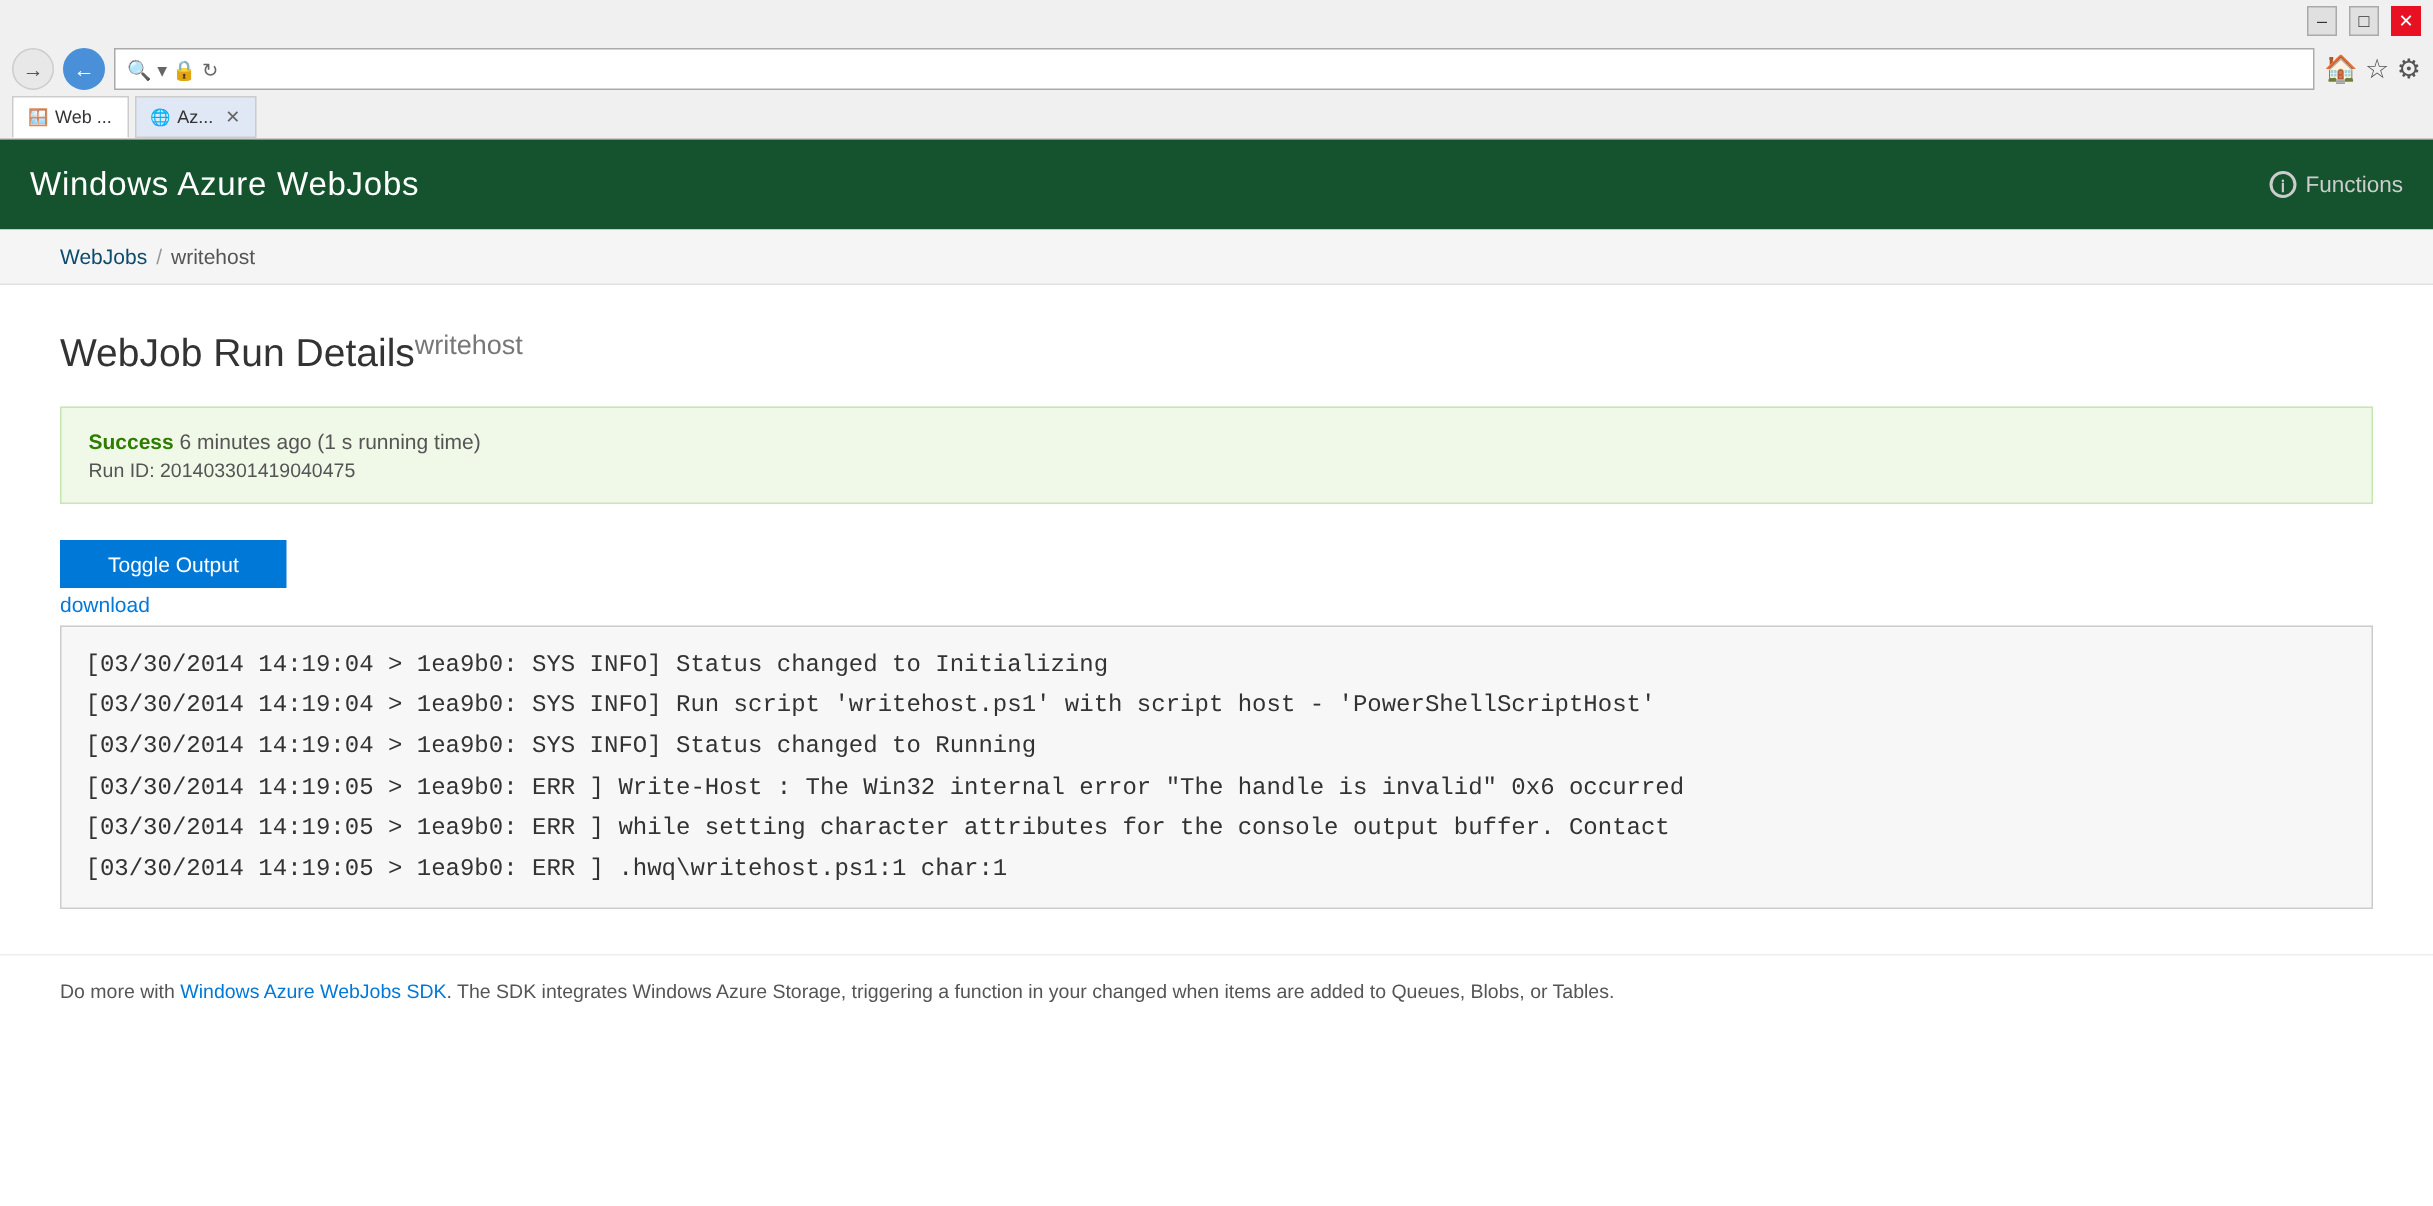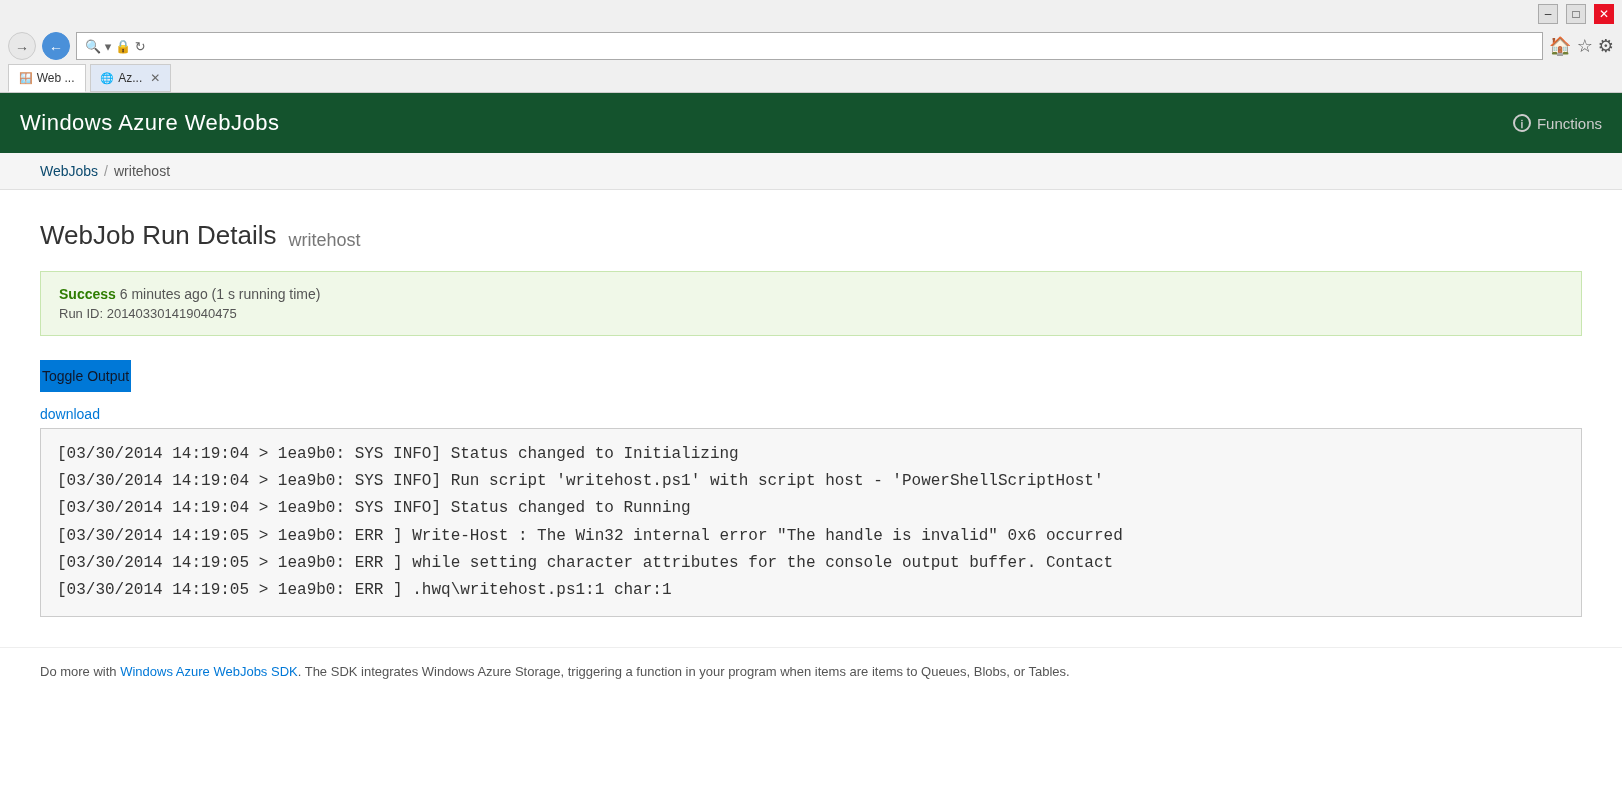--- a/index.html
+++ b/index.html
@@ -126,22 +126,21 @@
     .breadcrumb-link { color: #0c4a6e; text-decoration: none; cursor: pointer; }
     .breadcrumb-sep { color: #999; }
     .breadcrumb-current { color: #555; }
 
     
     .page-body {
       padding: 30px 40px 20px 40px;
     }
     .page-heading {
       display: flex;
-      align-items: flex-end;
-      gap: 12px;
+      align-items: flex-start;
       margin-bottom: 20px;
     }
     .page-heading h1 {
       font-size: 26px;
       font-weight: 300;
       color: #333;
     }
     .page-heading .subtitle {
       font-size: 18px;
       color: #777;
@@ -155,26 +154,26 @@
       padding: 14px 18px;
       margin-bottom: 24px;
     }
     .status-success { color: #2e7d00; font-weight: bold; }
     .status-time { color: #555; font-weight: normal; }
     .run-id { color: #555; font-size: 13px; margin-top: 4px; }
 
     
     .toggle-btn {
       background: #0078d7;
-      color: #0f172a;
+      color: #ffffff;
       border: none;
-      padding: 8px 2px;
+      padding: 8px 32px;
       font-size: 14px;
       cursor: pointer;
-      margin-bottom: 14px;
+      margin-bottom: 3px;
     }
 
     
     .download-link {
       color: #0078d7;
       text-decoration: none;
       font-size: 14px;
       display: block;
       margin-bottom: 6px;
       cursor: pointer;
@@ -289,14 +288,14 @@
   <div class="log-line">[03/30/2014 14:19:04 &gt; 1ea9b0: SYS INFO] Status changed to Initializing</div>
       <div class="log-line">[03/30/2014 14:19:04 &gt; 1ea9b0: SYS INFO] Run script 'writehost.ps1' with script host - 'PowerShellScriptHost'</div>
       <div class="log-line">[03/30/2014 14:19:04 &gt; 1ea9b0: SYS INFO] Status changed to Running</div>
       <div class="log-line">[03/30/2014 14:19:05 &gt; 1ea9b0: ERR ] Write-Host : The Win32 internal error "The handle is invalid" 0x6 occurred</div>
       <div class="log-line">[03/30/2014 14:19:05 &gt; 1ea9b0: ERR ] while setting character attributes for the console output buffer. Contact</div>
       <div class="log-line">[03/30/2014 14:19:05 &gt; 1ea9b0: ERR ] .hwq\writehost.ps1:1 char:1</div>
     </div>
 </div>
 
 <div class="footer-note">
-  <span>Do more with </span><a>Windows Azure WebJobs SDK</a><span>. The SDK integrates Windows Azure Storage, triggering a function in your program when items are items to Queues, Blobs, or Tables.</span>
+  <span>Do more with </span><a>Windows Azure WebJobs SDK</a><span>. The SDK integrates Windows Azure Storage, triggering a function in your changed when items are added to Queues, Blobs, or Tables.</span>
 </div>
 
 </body></html>

